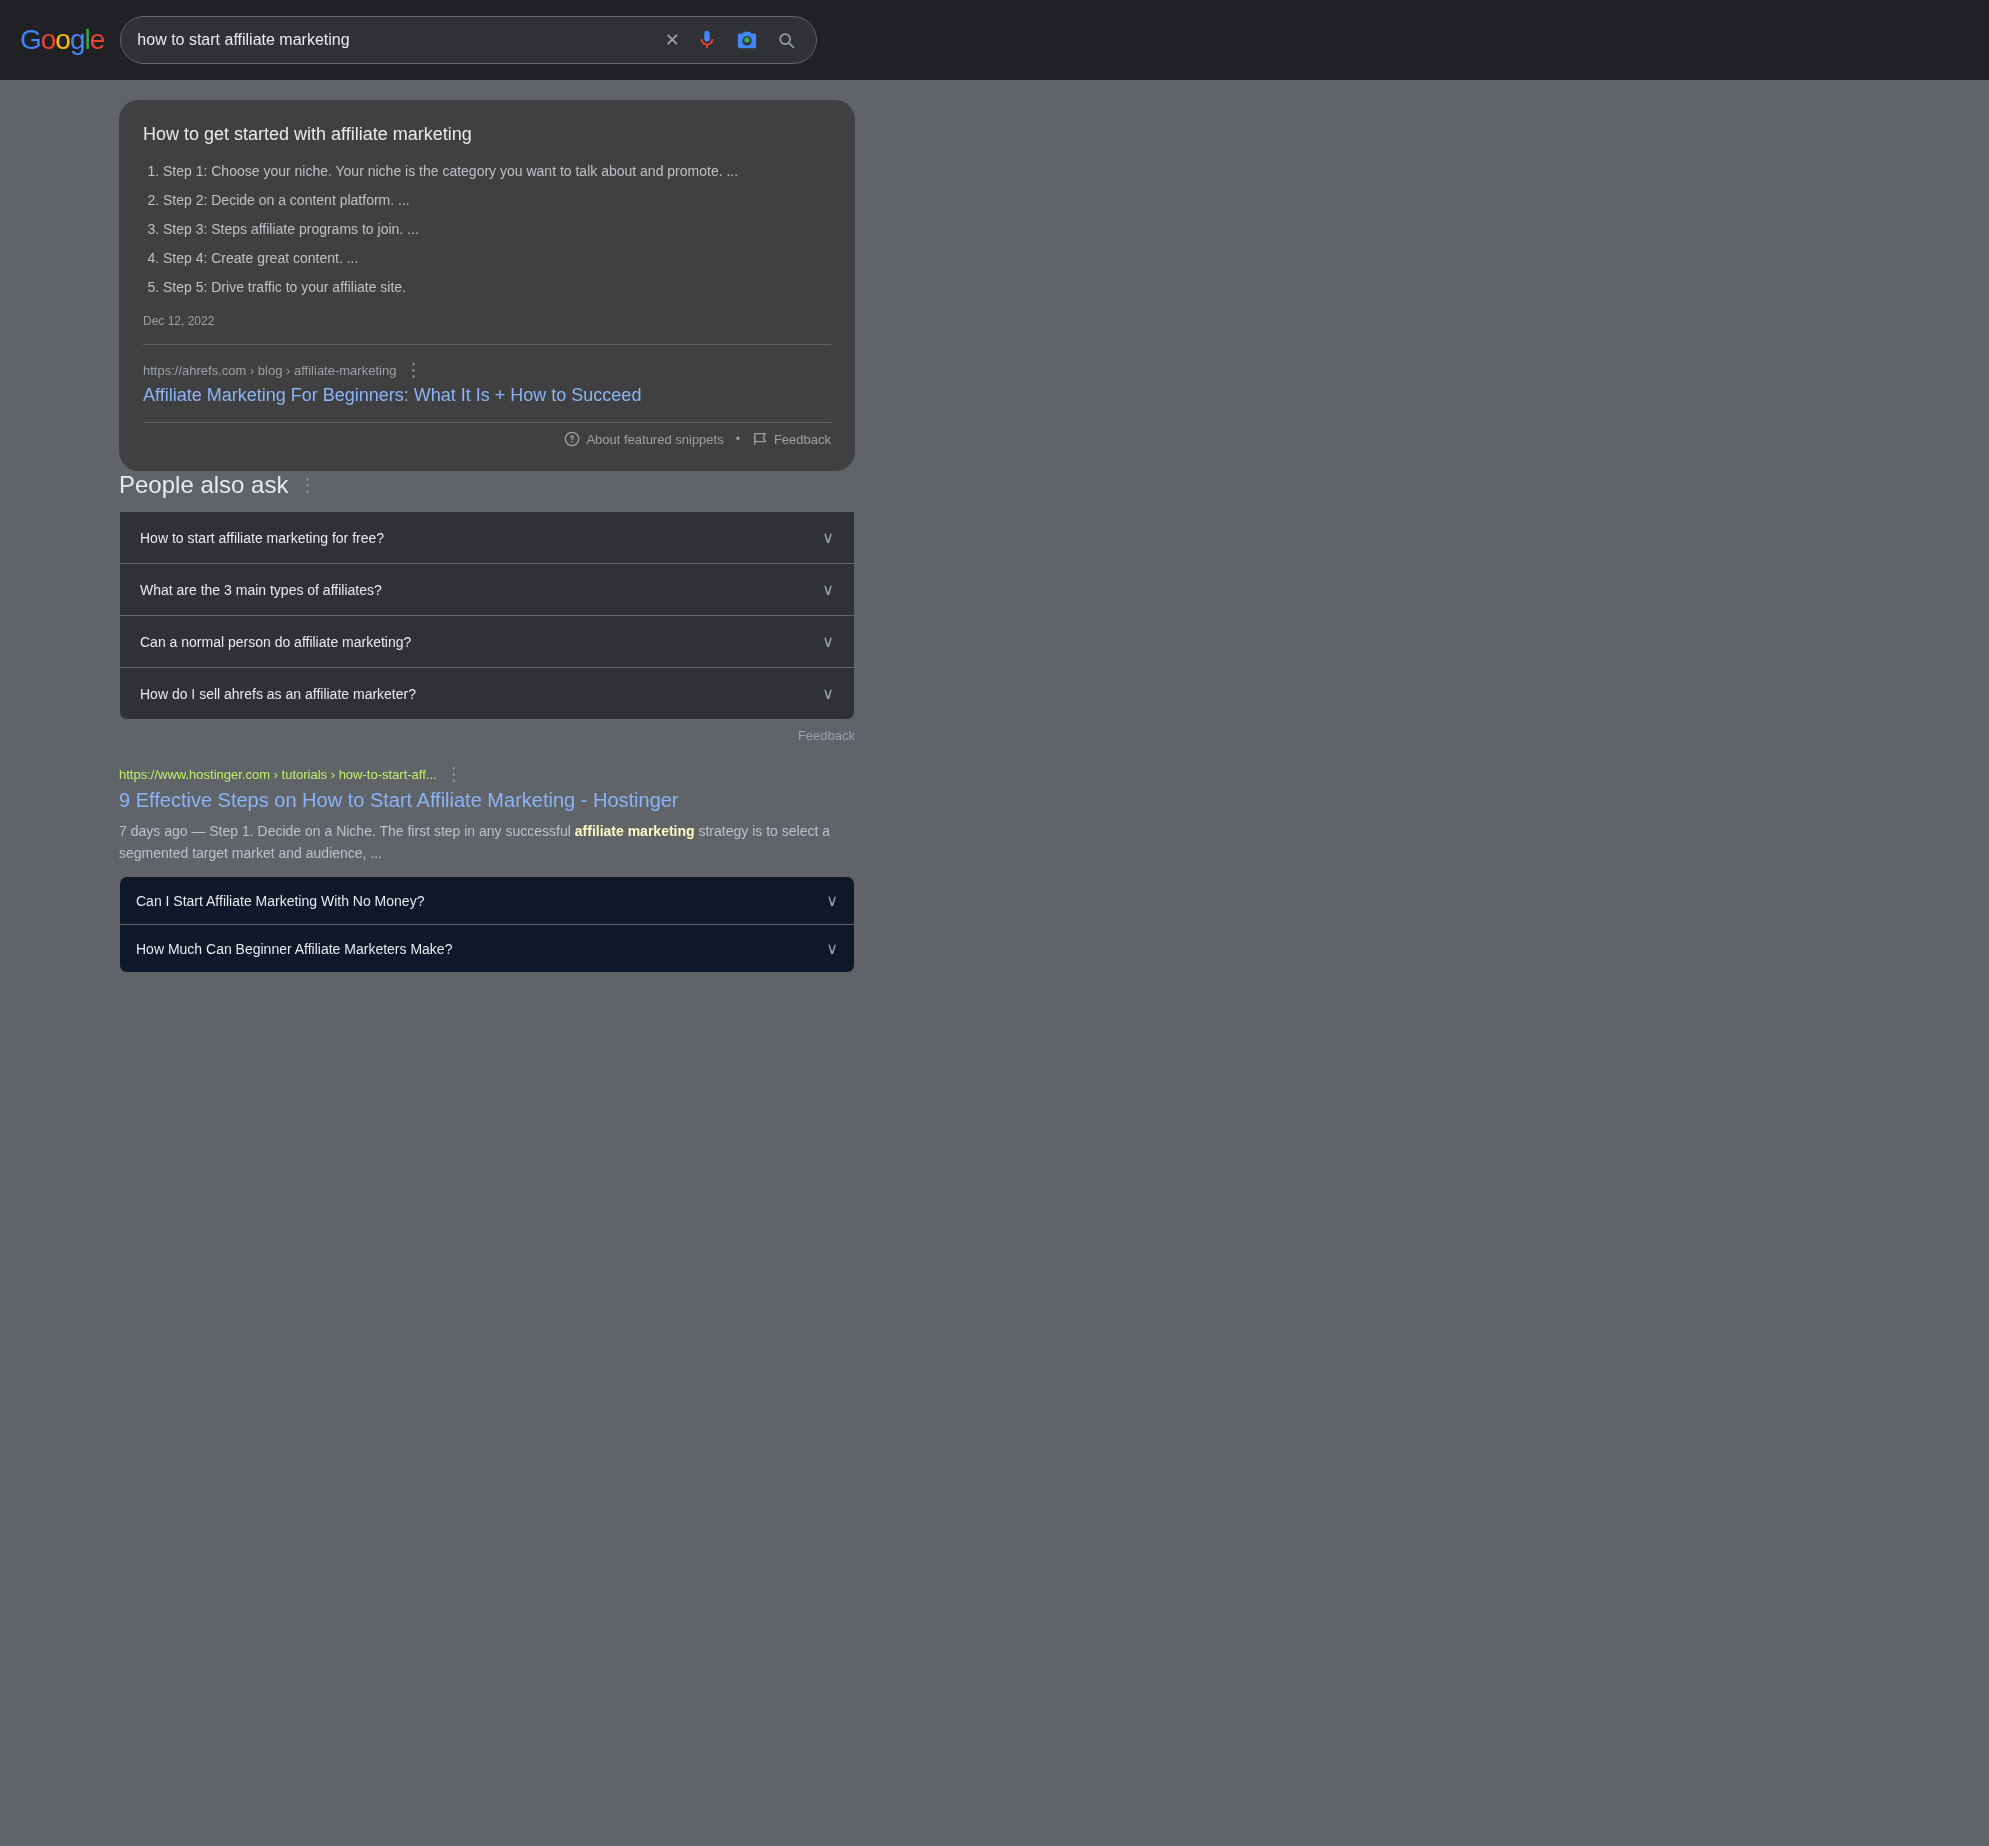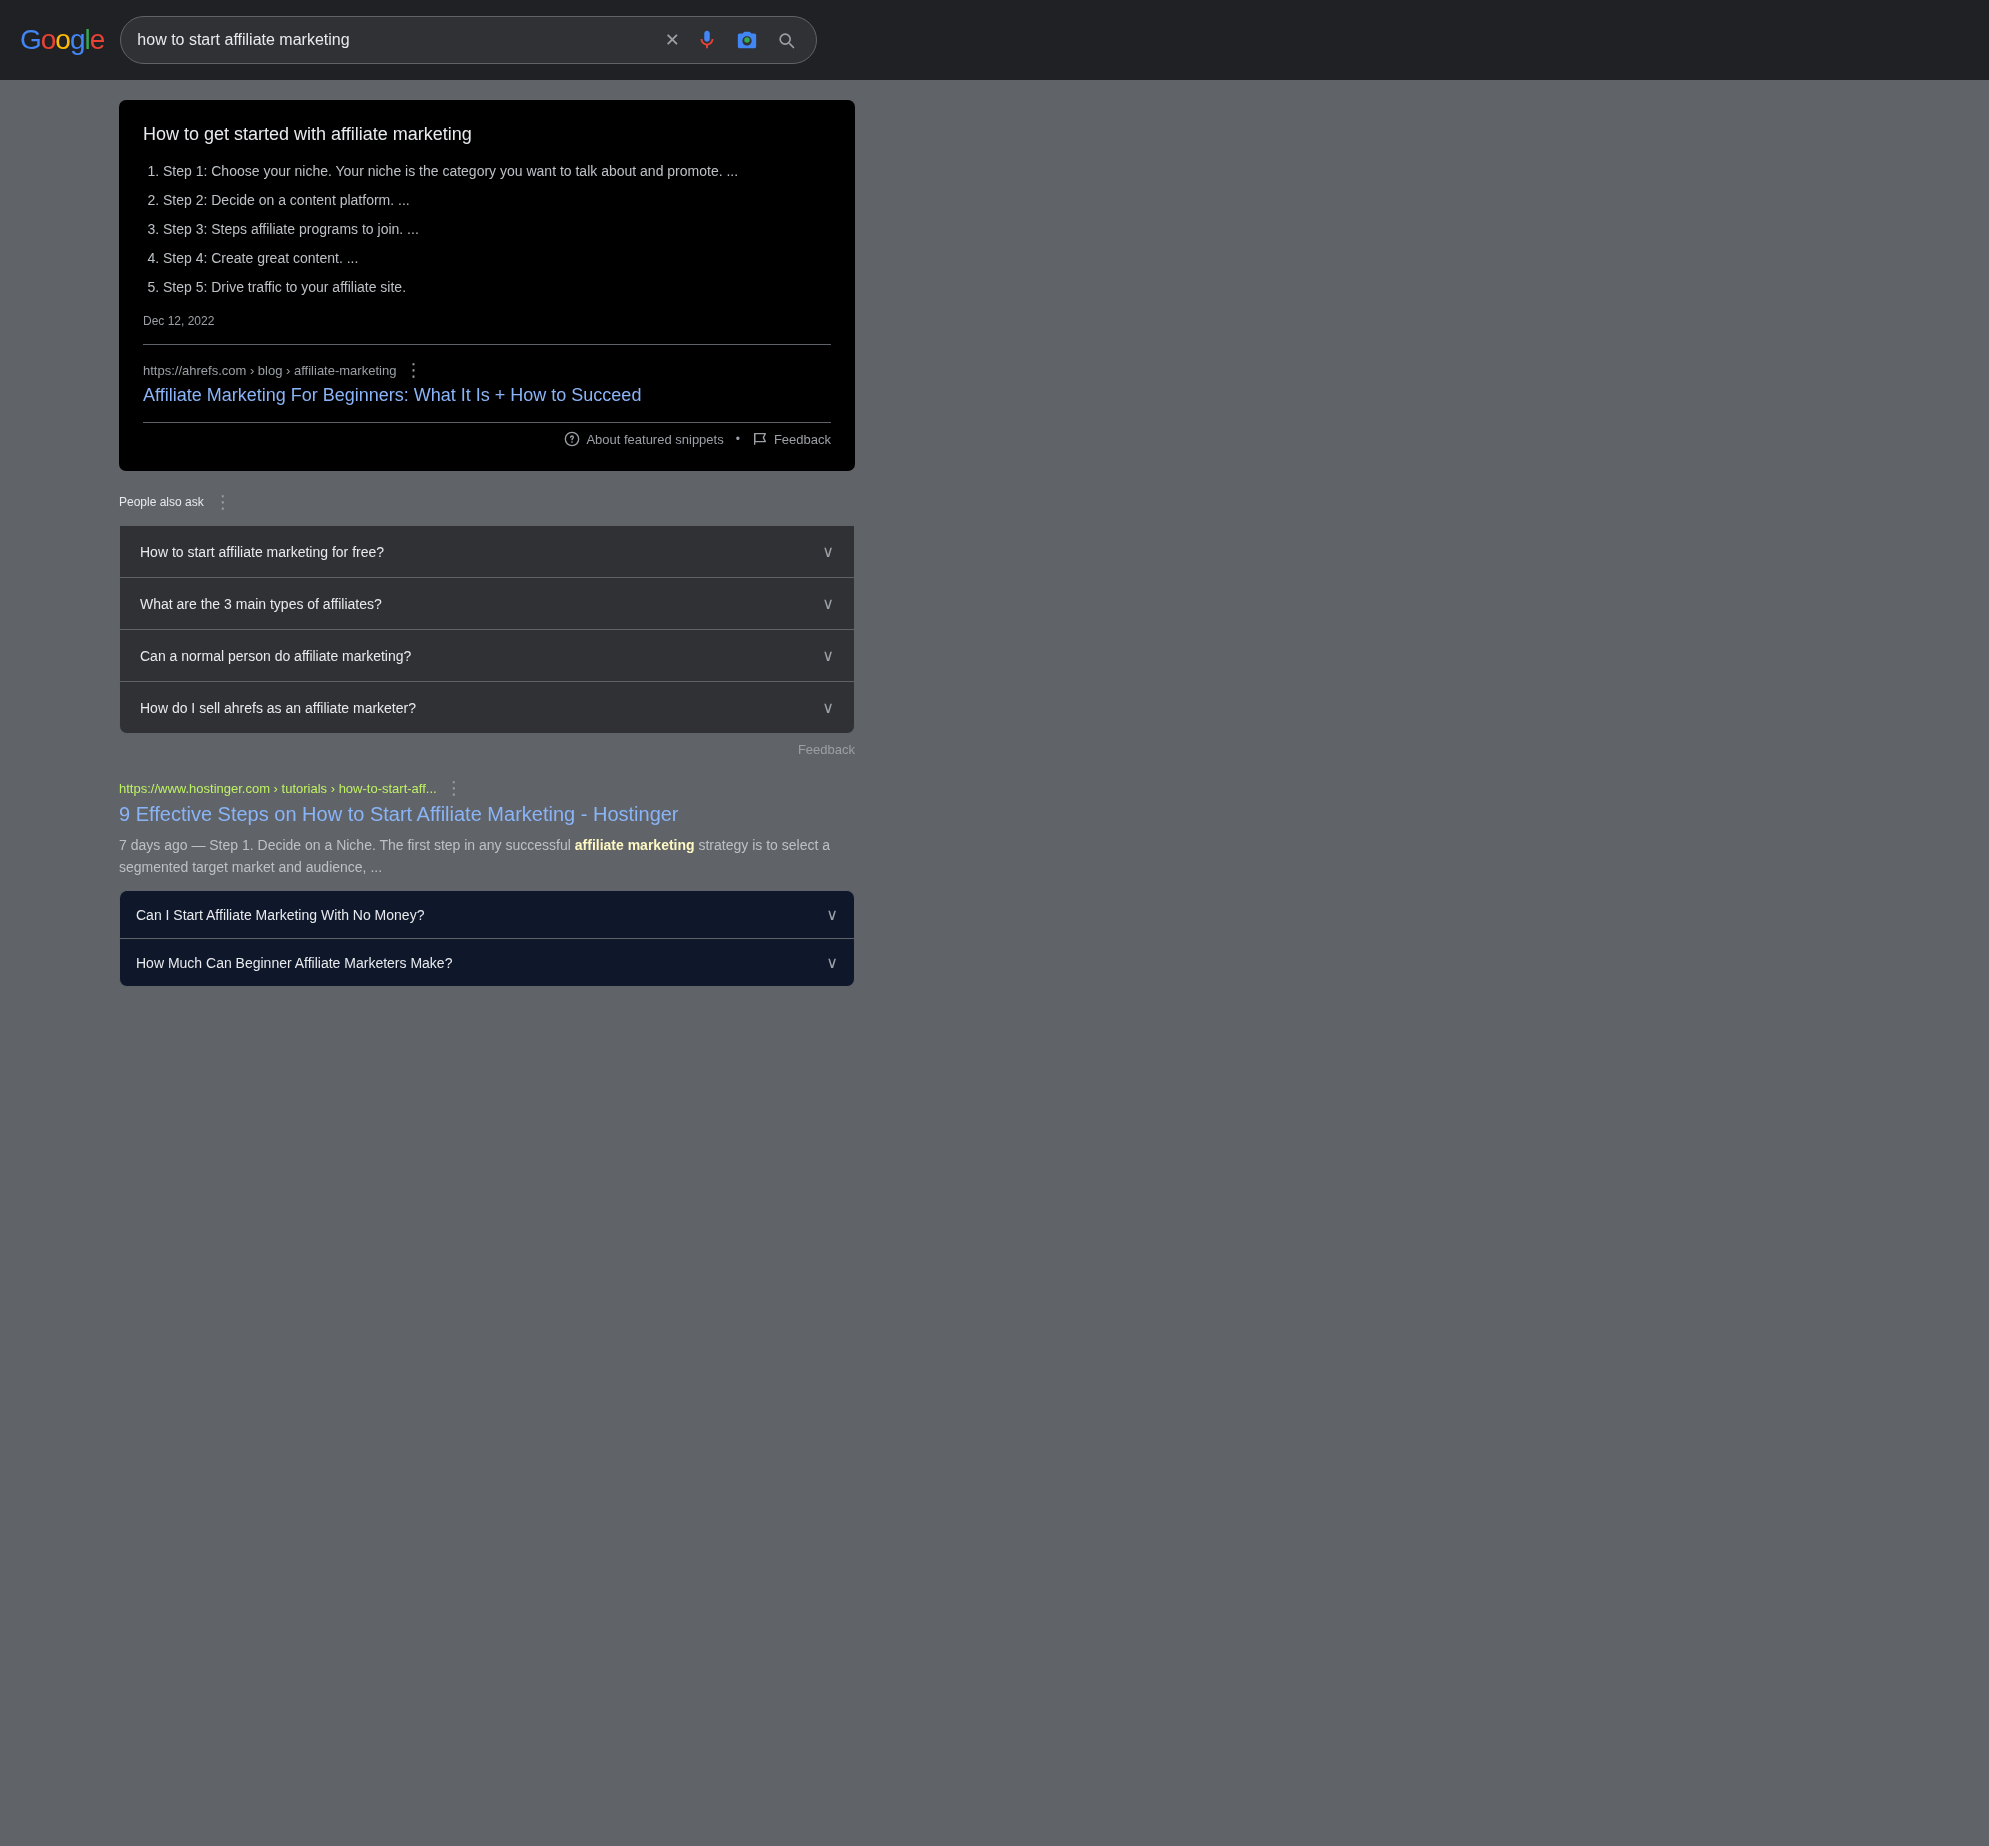--- a/index.html
+++ b/index.html
@@ -89,24 +89,23 @@
     }
 
     
     .main-content {
       padding: 20px 0 20px 119px;
       max-width: 896px;
     }
 
     
     .featured-snippet {
-      background-color: #000000;
-      border-radius: 7px;
+      background-color: #404040;
+      border-radius: 20px;
       padding: 24px;
-      margin-bottom: 20px;
       max-width: 736px;
     }
 
     .snippet-title {
       font-size: 18px;
       font-weight: 500;
       color: #e8eaed;
       margin-bottom: 16px;
     }
 
@@ -201,21 +200,21 @@
     }
 
     .paa-header {
       display: flex;
       align-items: center;
       gap: 10px;
       margin-bottom: 12px;
     }
 
     .paa-title {
-      font-size: 12px;
+      font-size: 24px;
       font-weight: 500;
       color: #e8eaed;
     }
 
     .paa-menu-icon {
       color: #9aa0a6;
       font-size: 18px;
       cursor: pointer;
     }
 

